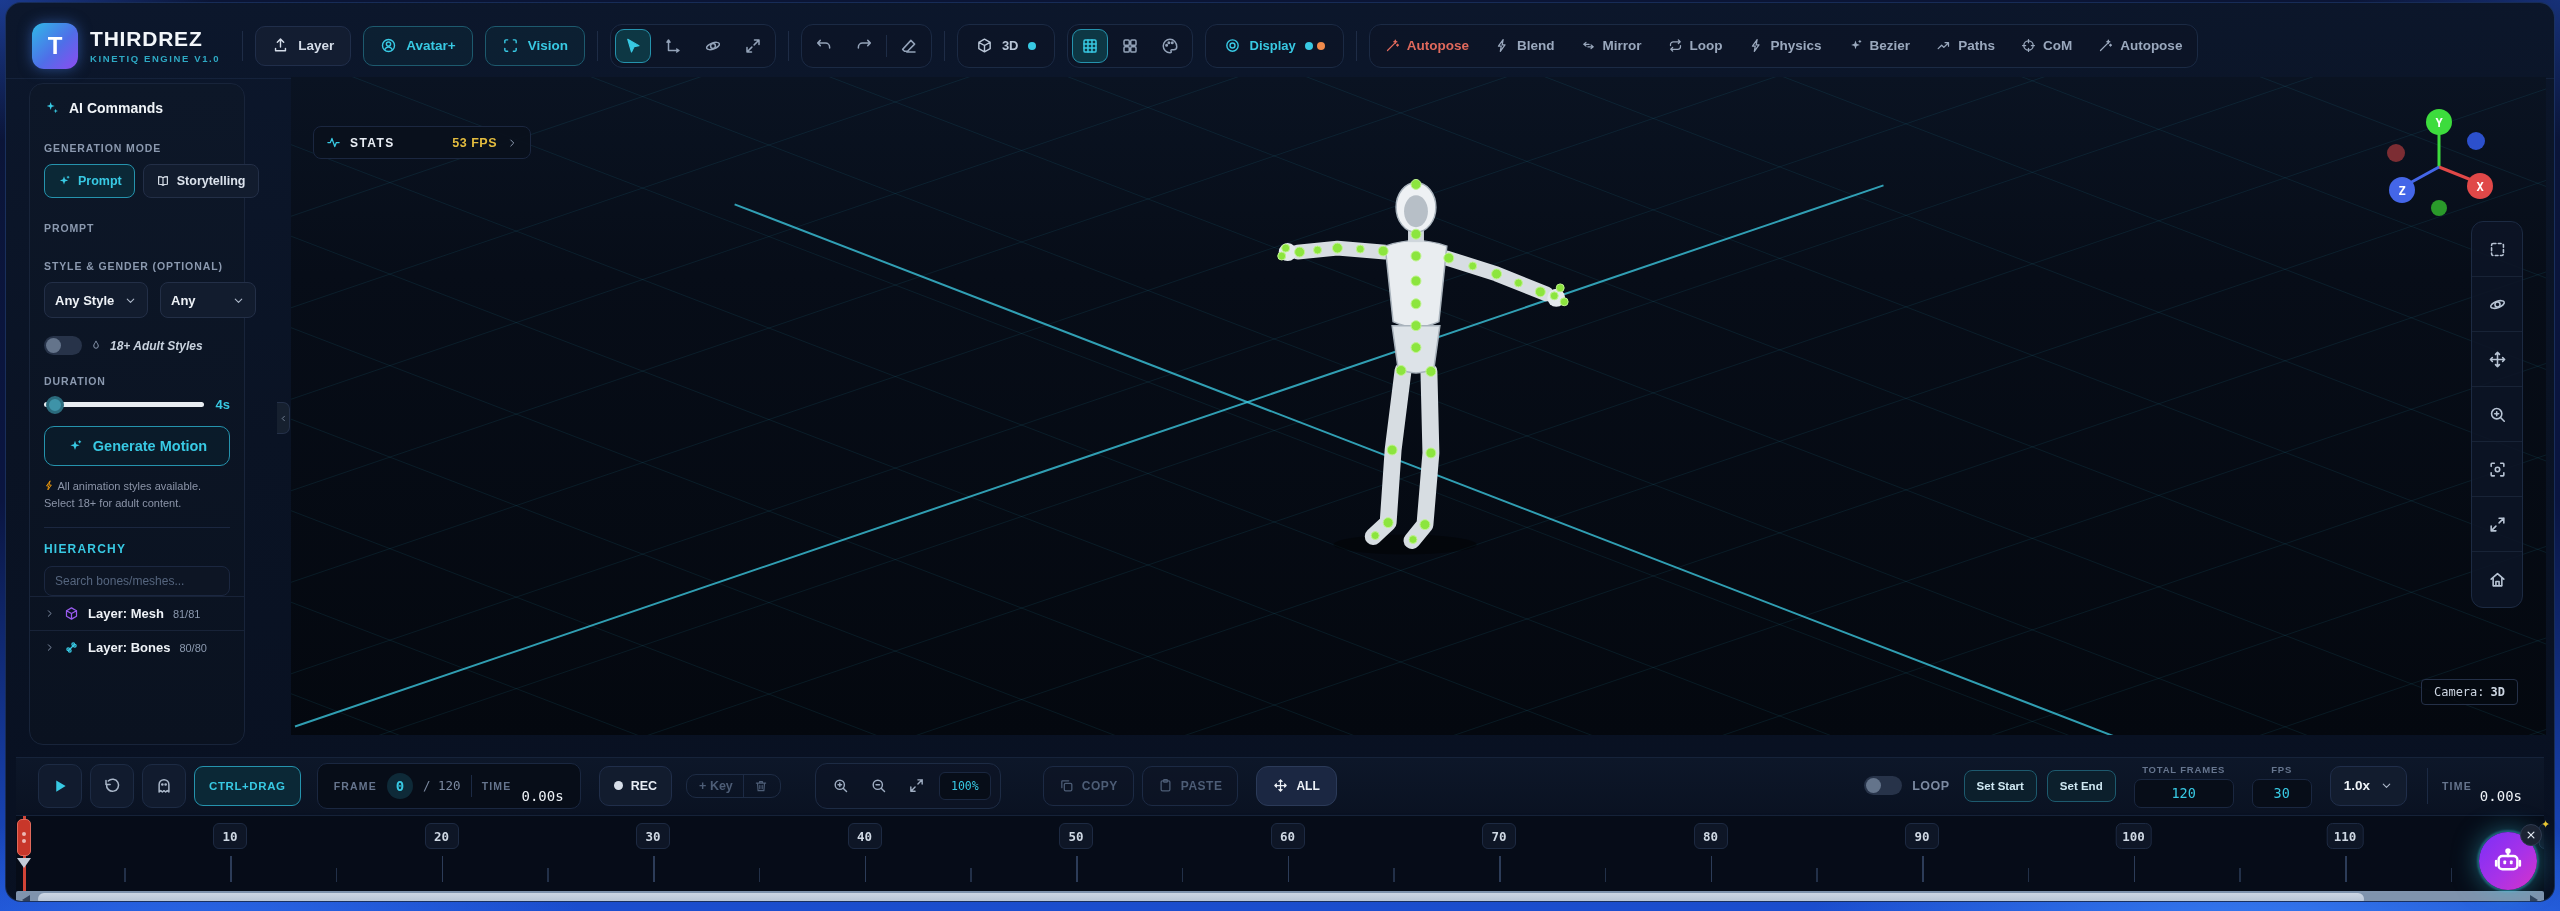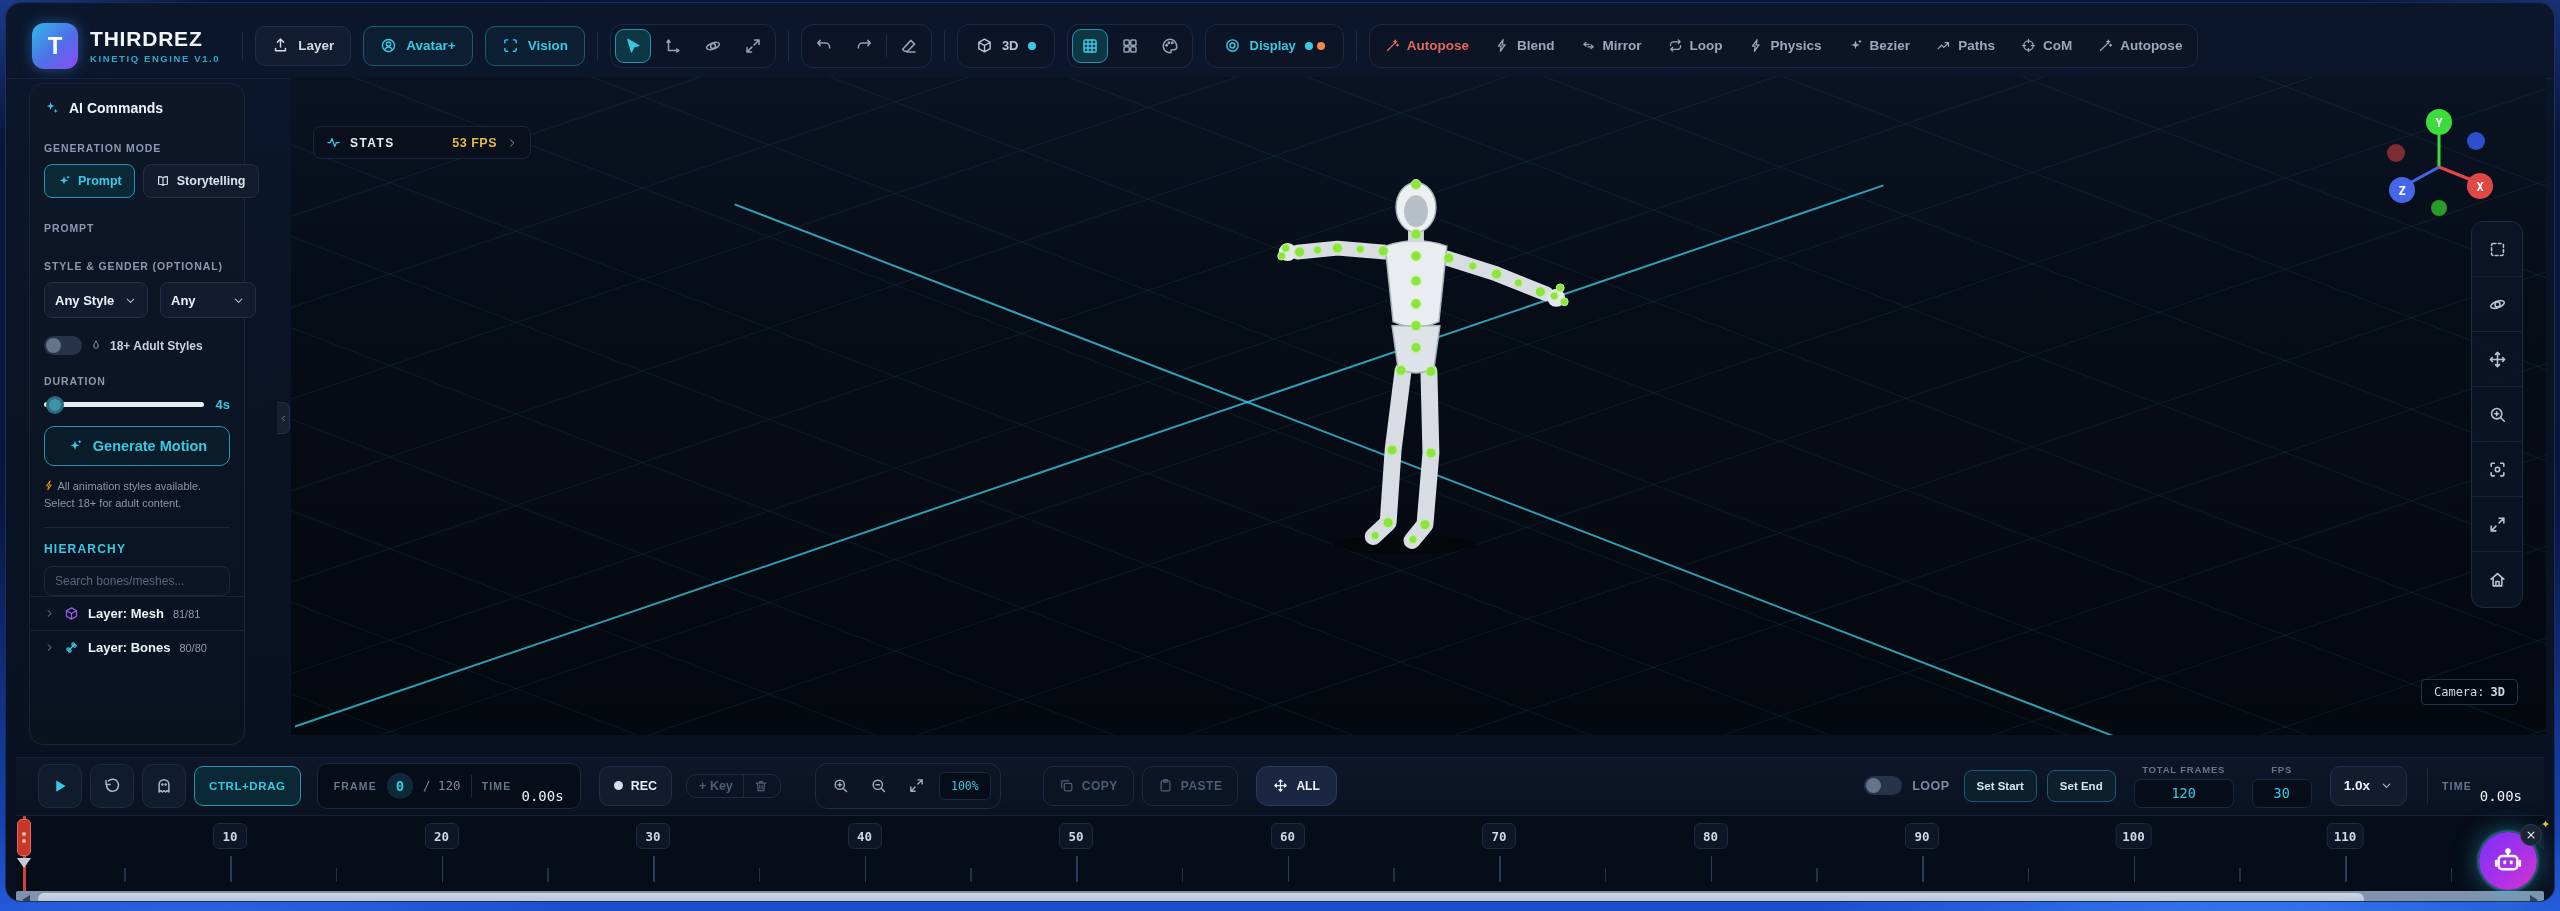--- a/index.html
+++ b/index.html
@@ -71,21 +71,21 @@
   .mode-btn.on{ flex:0 0 46%; background:#0b2836; border:1px solid #2593ad; color:#38c9e3; }
   .mode-btn.off{ flex:1; background:#121c2e; border:1px solid #232f47; color:#dbe2ec; }
   .prompt-box{ margin-top:9px; height:74px; border-radius:10px; background:#0a111f; border:1px solid #1b2740;
     width:100%; resize:none; padding:12px; color:#c7d2e0; font-size:13.5px; font-family:"Liberation Sans",sans-serif; }
   .prompt-box::placeholder{ color:#4a5870; }
   .sel-row{ display:flex; gap:12px; margin-top:10px; }
   .sel{ height:36px; border-radius:8px; background:#121c2e; border:1px solid #232f47; display:flex; align-items:center;
     justify-content:space-between; padding:0 10px; color:#eef2f7; font-size:13px; font-weight:bold; cursor:pointer; }
   .sel .icn{ width:13px; height:13px; color:#aeb9ca; }
   .sel.s1{ flex:0 0 104px; } .sel.s2{ flex:0 0 96px; }
-  .tog-row{ display:flex; align-items:center; gap:8px; margin-top:18px; }
+  .tog-row{ display:flex; align-items:center; gap:8px; margin-top:18px;font-style:italic; }
   .toggle{ width:38px; height:19px; border-radius:10px; background:#273349; position:relative; cursor:pointer; flex:0 0 auto; }
   .toggle .knob{ position:absolute; left:2px; top:2px; width:15px; height:15px; border-radius:50%; background:#64748b; }
   .tog-row .icn{ width:12px; height:12px; color:#8b99af; }
   .tog-label{ font-size:12px; font-weight:bold; color:#c8d2de; }
   .slider-row{ display:flex; align-items:center; gap:12px; margin-top:10px; }
   .slider{ flex:1; height:5px; border-radius:3px; background:#e8edf2; position:relative; cursor:pointer; }
   .slider .knob{ position:absolute; left:7%; top:50%; transform:translate(-50%,-50%); width:18px; height:18px;
     border-radius:50%; background:#3e93a8; border:3px solid #2b6b7d; }
   .dur-val{ font-size:13px; font-weight:bold; color:#38c9e3; }
   .gen-btn{ margin-top:14px; height:40px; border-radius:10px; border:1.5px solid #2593ad; background:rgba(10,40,54,.35);

